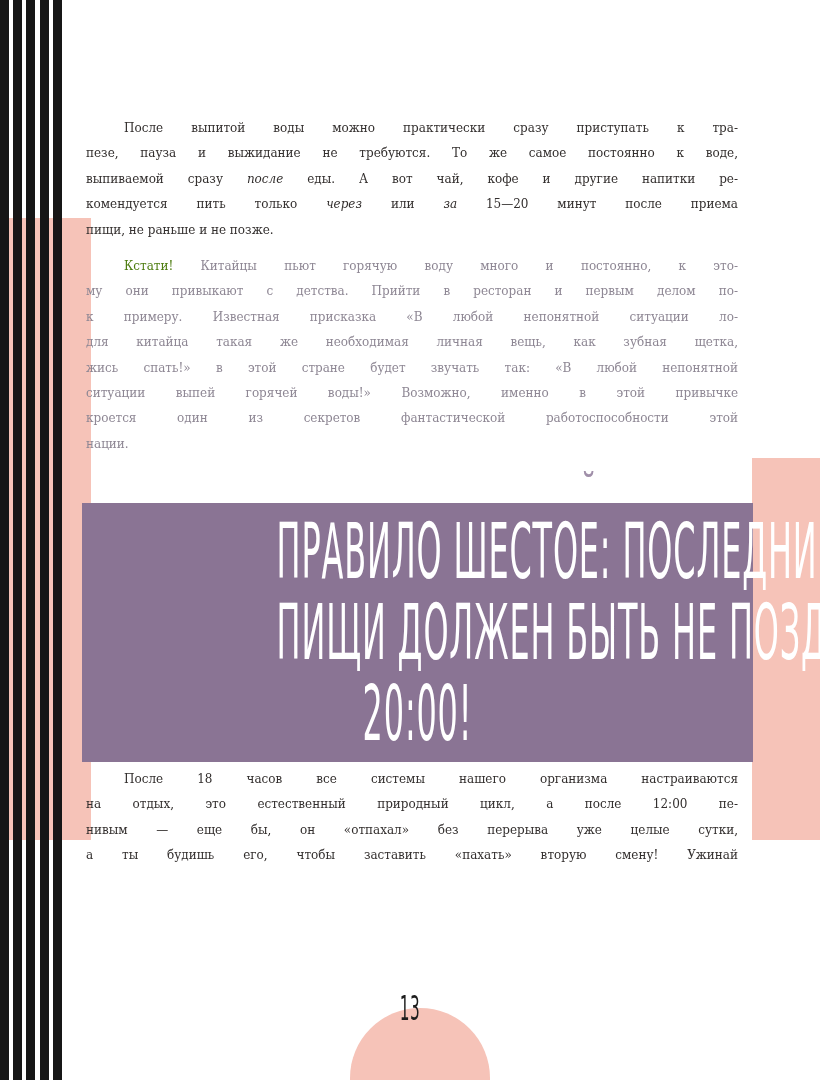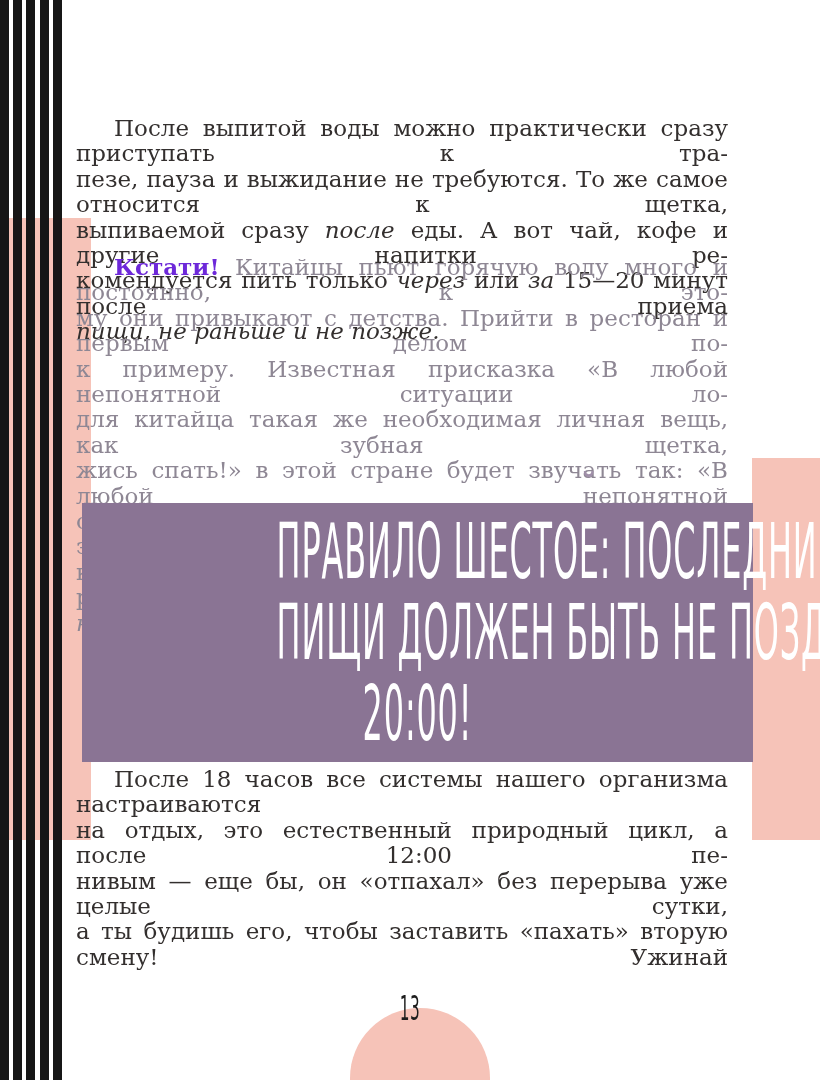--- a/index.html
+++ b/index.html
@@ -10,30 +10,30 @@
   }
   
   .stripes{
     position:absolute;left:0;top:0;width:62px;height:1080px;z-index:3;
     background:repeating-linear-gradient(to right,#161616 0 9px,transparent 9px 13.2px);
   }
   
   .pink-left{position:absolute;left:0;top:218px;width:91px;height:622px;background:#f6c3b8;z-index:1;}
   .pink-right{position:absolute;left:752px;top:458px;width:68px;height:382px;background:#f6c3b8;z-index:1;}
   
-  .textcol{position:absolute;left:76px;width:652px;z-index:4;
-    font-size:23px;line-height:25.4px;color:#332f2e;}
+  .textcol{position:absolute;left:86px;width:652px;z-index:4;
+    font-size:12px;line-height:25.4px;color:#332f2e;}
   .p1{top:116px;}
   .aside{top:254px;color:#8e8794;}
   .p3{top:767px;}
   .line{text-align:justify;text-align-last:justify;}
   .line.first{text-indent:38px;}
-  .line.flush{text-align-last:left;font-style:italic;}
+  .line.flush{text-align-last:left;}
   .line em{font-style:italic;}
-  .line strong.aside-label{color:#6d28d9;font-weight:bold;}
+  .line strong.aside-label{color:#4d7c0f;font-weight:normal;}
   
   .banner{
     position:absolute;left:82px;top:503px;width:671px;height:259px;background:#8a7494;z-index:5;
     display:flex;flex-direction:column;justify-content:center;align-items:stretch;
   }
   .banner-title{display:block;width:100%;margin:0;padding:0;font-weight:normal;}
   .banner .line{
     text-align:center;text-align-last:center;
     font-family:"DejaVu Sans","Liberation Sans",sans-serif;
     font-size:76px;line-height:81px;color:#ffffff;
@@ -62,21 +62,21 @@
 <body>
 
 <div class="page">
 
   <div class="pink-left"></div>
   <div class="pink-right"></div>
   <div class="stripes"></div>
 
   <div class="textcol p1">
       <div class="line first">После выпитой воды можно практически сразу приступать к тра-</div>
-      <div class="line">пезе, пауза и выжидание не требуются. То же самое относится к щетка,</div>
+      <div class="line">пезе, пауза и выжидание не требуются. То же самое постоянно к воде,</div>
       <div class="line">выпиваемой сразу <em>после</em> еды. А вот чай, кофе и другие напитки ре-</div>
       <div class="line">комендуется пить только <em>через</em> или <em>за</em> 15—20 минут после приема</div>
       <div class="line flush">пищи, не раньше и не позже.</div>
     </div>
 
   <div class="textcol aside">
       <div class="line first"><strong class="aside-label">Кстати!</strong> Китайцы пьют горячую воду много и постоянно, к это-</div>
       <div class="line">му они привыкают с детства. Прийти в ресторан и первым делом по-</div>
       <div class="line">к примеру. Известная присказка «В любой непонятной ситуации ло-</div>
       <div class="line">для китайца такая же необходимая личная вещь, как зубная щетка,</div>

